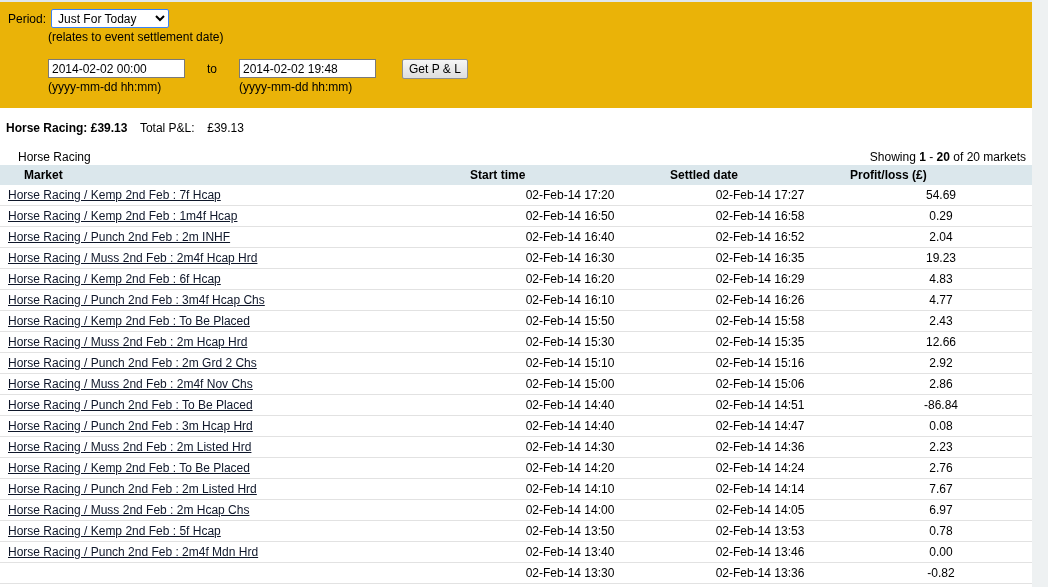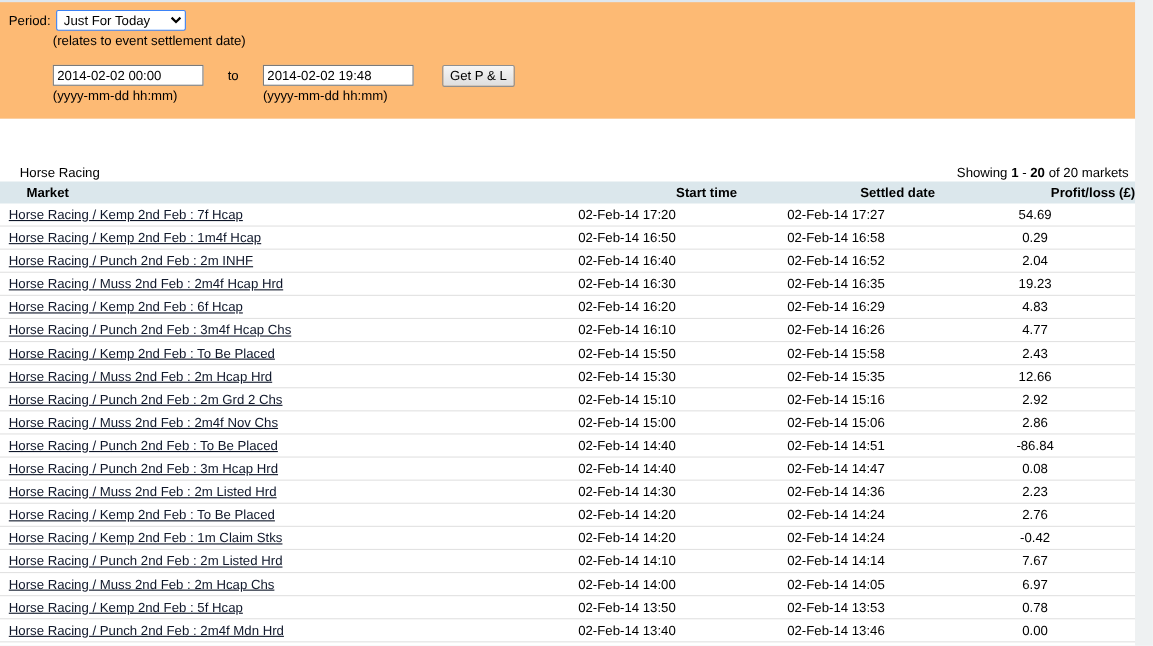--- a/index.html
+++ b/index.html
@@ -21,21 +21,21 @@
     height: 587px;
   }
 
   
   .filter-panel {
     position: absolute;
     left: 0;
     top: 0;
     width: 1032px;
     height: 108px;
-    background: #fdba74;
+    background: #eab308;
     border-top: 2px solid #dfe7ee;
     box-sizing: border-box;
   }
   .period-row {
     position: absolute;
     left: 8px;
     top: 7px;
     display: flex;
     align-items: center;
     gap: 5px;
@@ -182,21 +182,21 @@
     border-collapse: collapse;
     table-layout: fixed;
     font-size: 12px;
   }
   table.pl thead th {
     background: #dbe7ec;
     font-weight: bold;
     font-size: 12px;
     height: 20px;
     padding: 0;
-    text-align: right;
+    text-align: left;
     color: #000;
   }
   table.pl thead th.market-h {
     text-align: left;
     padding-left: 24px;
   }
   table.pl tbody td {
     height: 20px;
     padding: 0;
     border-bottom: 1px solid #e2e2e2;
@@ -255,20 +255,28 @@
         <input class="date-input" type="text" value="2014-02-02 19:48" style="">
         <span class="date-format">(yyyy-mm-dd hh:mm)</span>
       </div>
       <button class="getpl-btn">Get P &amp; L</button>
     </div>
 
   </div>
 
   <div class="content">
 
+    <div class="totals-line">
+      <span class="cat">Horse Racing:</span>
+      <span class="cat">£39.13</span>
+      <span class="sep"></span>
+      <span>Total P&amp;L:</span>
+      <span class="sep"></span>
+      <span>£39.13</span>
+    </div>
 
     <div class="section-label">Horse Racing</div>
 
     <div class="showing-line">
       <span>Showing</span>
       <b>1</b>
       <span>-</span>
       <b>20</b>
       <span>of 20 markets</span>
     </div>
@@ -367,26 +375,20 @@
             <td>02-Feb-14 14:36</td>
             <td>2.23</td>
           </tr>
           <tr>
             <td class="market-c"><a>Horse Racing / Kemp 2nd Feb : To Be Placed</a></td>
             <td>02-Feb-14 14:20</td>
             <td>02-Feb-14 14:24</td>
             <td>2.76</td>
           </tr>
           <tr>
-            <td class="market-c"><a>Horse Racing / Kemp 2nd Feb : 1m Claim Stks</a></td>
-            <td>02-Feb-14 14:20</td>
-            <td>02-Feb-14 14:24</td>
-            <td>-0.42</td>
-          </tr>
-          <tr>
             <td class="market-c"><a>Horse Racing / Punch 2nd Feb : 2m Listed Hrd</a></td>
             <td>02-Feb-14 14:10</td>
             <td>02-Feb-14 14:14</td>
             <td>7.67</td>
           </tr>
           <tr>
             <td class="market-c"><a>Horse Racing / Muss 2nd Feb : 2m Hcap Chs</a></td>
             <td>02-Feb-14 14:00</td>
             <td>02-Feb-14 14:05</td>
             <td>6.97</td>

